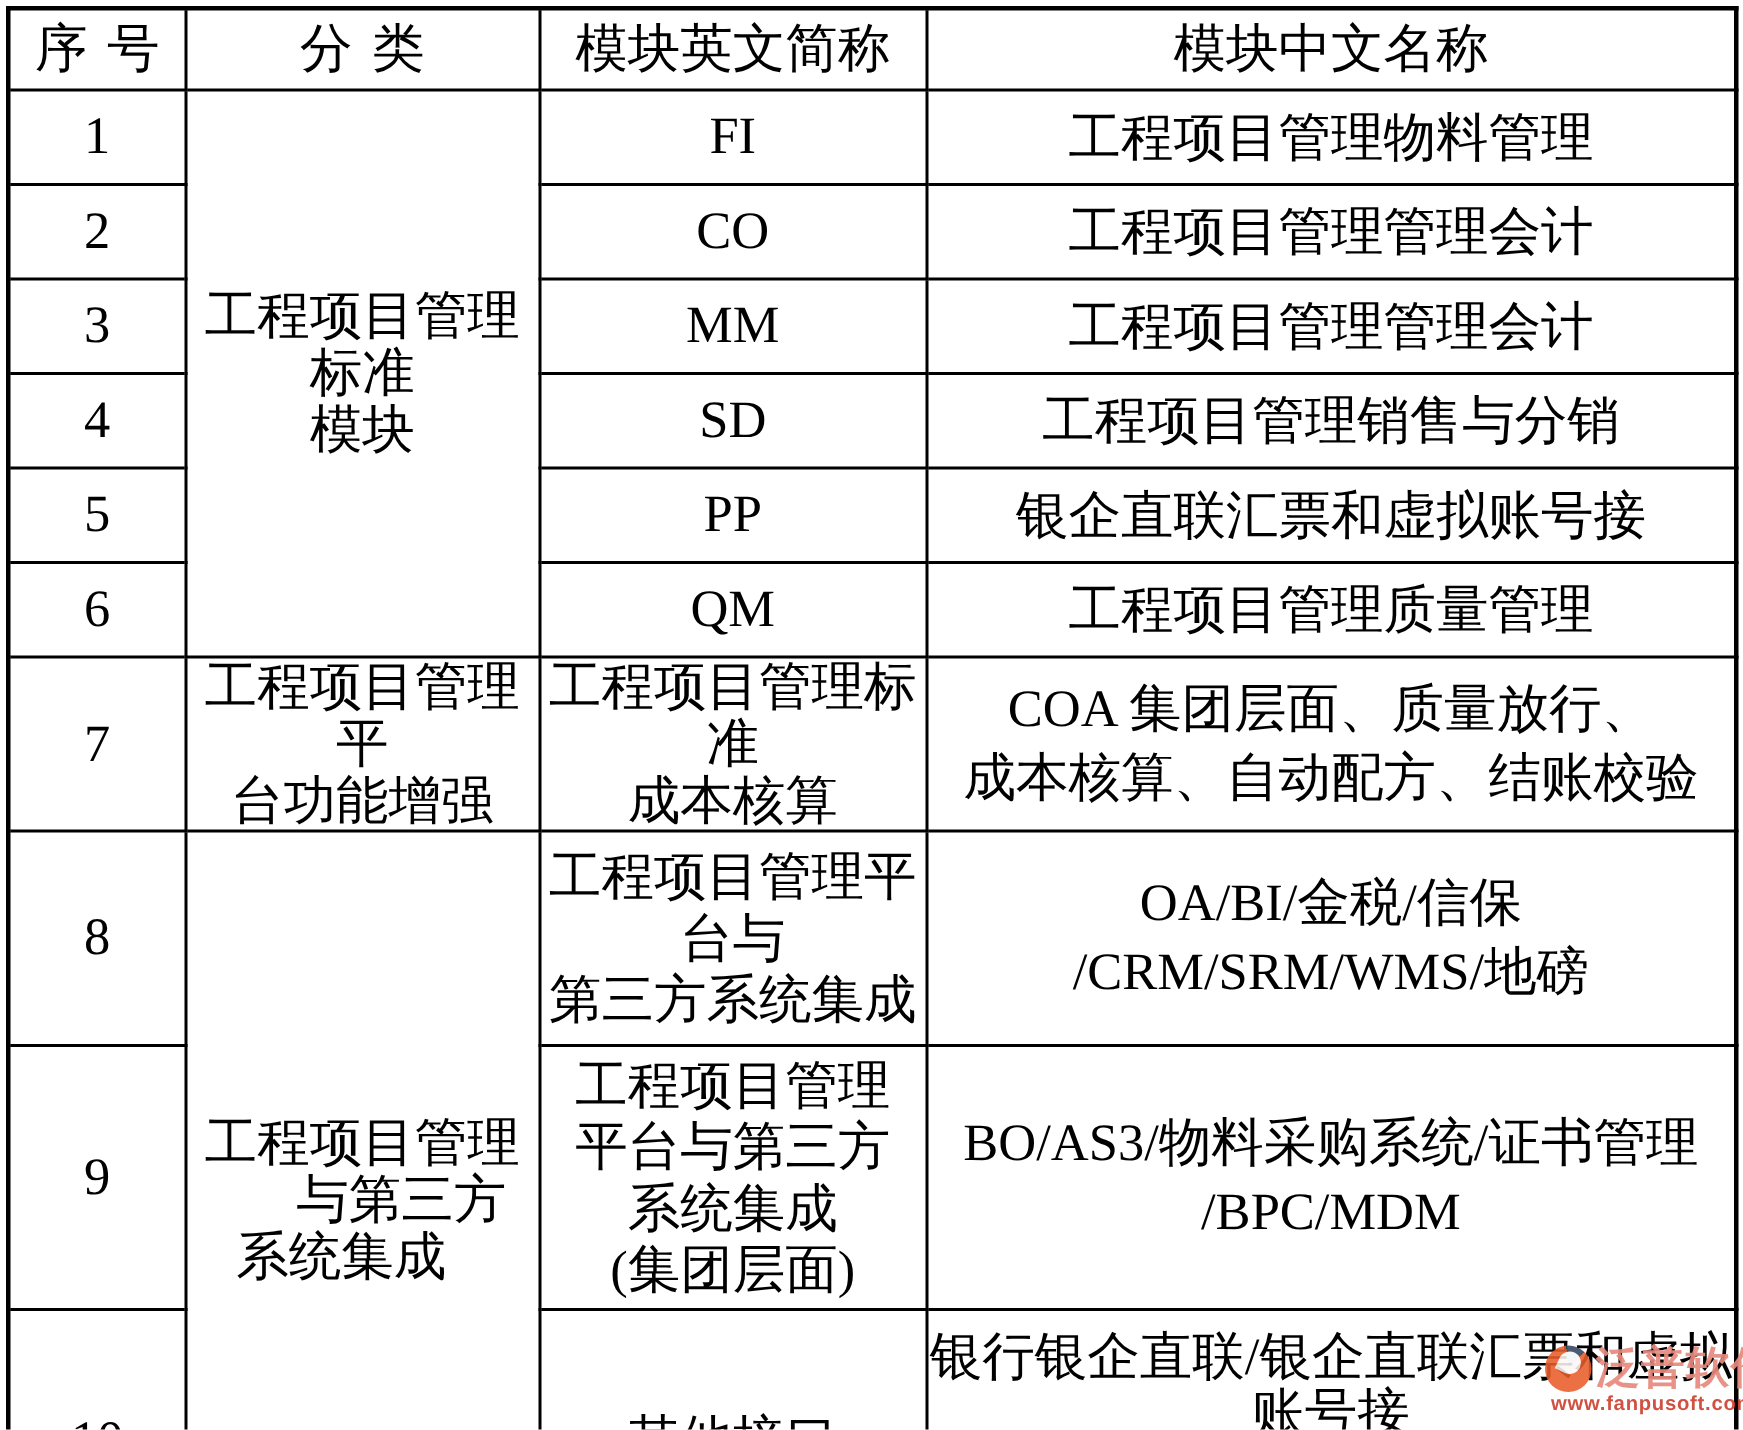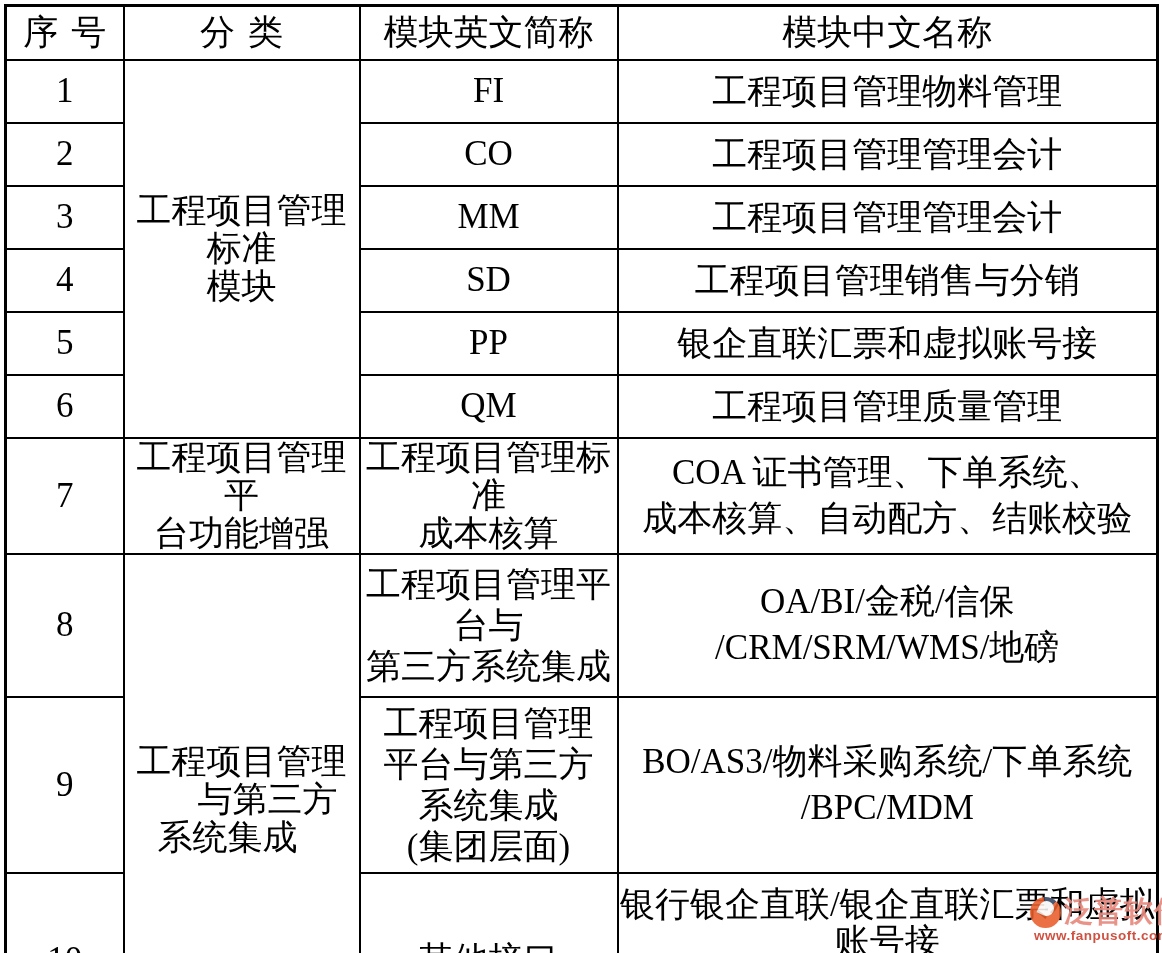--- a/index.html
+++ b/index.html
@@ -139,21 +139,21 @@
         <td>7</td>
         <td class="lines-38">
           <div>工程项目管理平</div>
           <div>台功能增强</div>
         </td>
         <td class="lines-38">
           <div>工程项目管理标准</div>
           <div>成本核算</div>
         </td>
         <td class="lines-45">
-          <div>COA 证书管理、下单系统、</div>
+          <div>COA 集团层面、质量放行、</div>
           <div>成本核算、自动配方、结账校验</div>
         </td>
       </tr>
 
       <tr class="h-r8">
         <td>8</td>
         <td rowspan="3" class="lines-38">
           <div>工程项目管理</div>
           <div class="shift-r">与第三方</div>
           <div class="shift-l">系统集成</div>
@@ -171,21 +171,21 @@
 
       <tr class="h-r9">
         <td>9</td>
         <td class="lines-40">
           <div>工程项目管理</div>
           <div>平台与第三方</div>
           <div>系统集成</div>
           <div>(集团层面)</div>
         </td>
         <td class="lines-45">
-          <div>BO/AS3/物料采购系统/下单系统</div>
+          <div>BO/AS3/物料采购系统/证书管理</div>
           <div>/BPC/MDM</div>
         </td>
       </tr>
 
       <tr class="h-r10">
         <td>10</td>
         <td>其他接口</td>
         <td class="lines-37">
           <div>银行银企直联/银企直联汇票和虚拟账号接</div>
           <div>口/两个 instance 工程项目管理管理会计</div>

